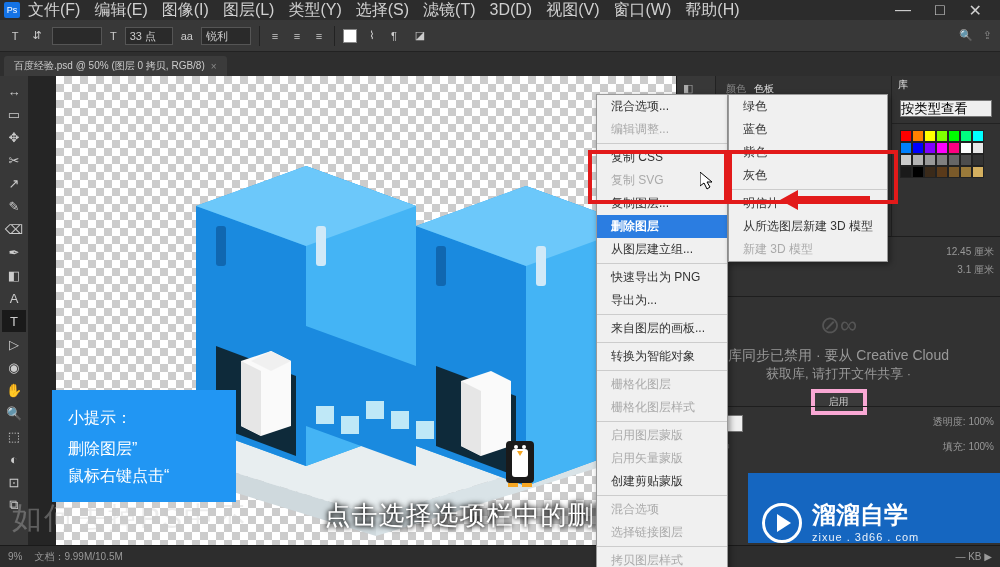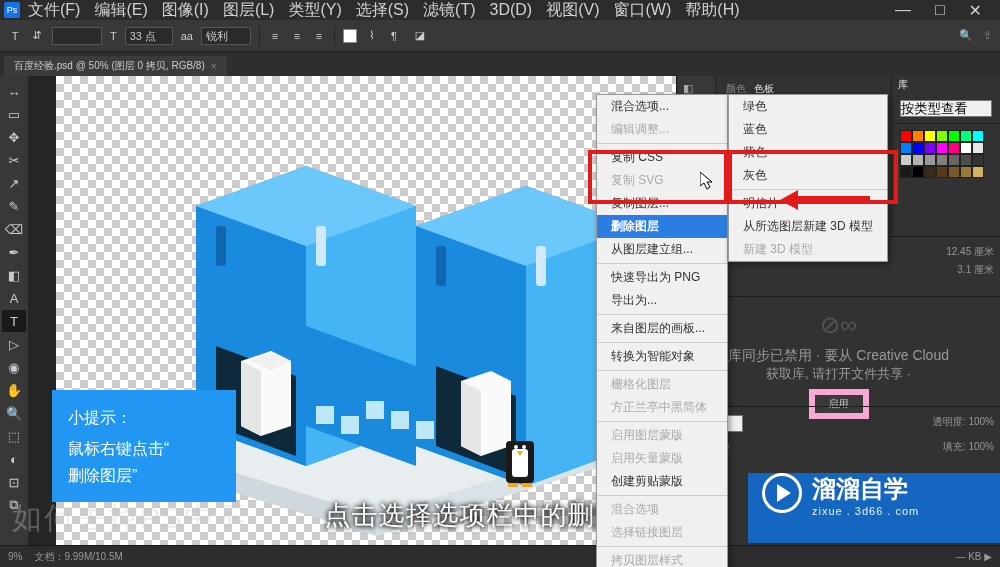--- a/index.html
+++ b/index.html
@@ -55,21 +55,21 @@
 
 .red-box { position: absolute; border: 4px solid #e21a1a; pointer-events: none; z-index: 60; }
 .red-arrow { position: absolute; z-index: 60; }
 
 .tip-box { position: absolute; left: 52px; top: 390px; width: 184px; height: 112px; background: #2196f3; color: #fff; padding: 14px 16px; font-size: 16px; line-height: 1.7; z-index: 40; }
 .tip-box .title { font-size: 16px; margin-bottom: 4px; }
 
 .subtitle { position: absolute; left: 0; right: 0; top: 498px; text-align: center; font-size: 26px; color: #fff; text-shadow: 0 0 4px #000,0 0 6px #000; z-index: 45; letter-spacing: 1px; }
 .ghost-text { position: absolute; left: 12px; top: 498px; font-size: 30px; color: rgba(200,200,200,.35); z-index: 44; letter-spacing: 2px; }
 
-.watermark { position: absolute; right: 0; bottom: 24px; width: 252px; height: 70px; background: #1566c0; display: flex; align-items: flex-start; gap: 10px; padding: 0 14px; z-index: 70; color: #fff; }
+.watermark { position: absolute; right: 0; bottom: 24px; width: 252px; height: 70px; background: #1566c0; display: flex; align-items: flex-end; gap: 10px; padding: 0 14px; z-index: 70; color: #fff; }
 .watermark .play { width: 40px; height: 40px; border: 3px solid #fff; border-radius: 50%; display: flex; align-items: center; justify-content: center; }
 .watermark .play::after { content: ""; border-left: 14px solid #fff; border-top: 9px solid transparent; border-bottom: 9px solid transparent; margin-left: 4px; }
 .watermark .txt .cn { font-size: 24px; font-weight: bold; }
 .watermark .txt .en { font-size: 11px; opacity: .9; letter-spacing: 1px; }
 select.flat { appearance: none; padding-right: 12px; }
 .ico-box { display:inline-flex; width:14px; height:14px; align-items:center; justify-content:center; }
 </style>
 </head>
 <body>
 
@@ -333,21 +333,21 @@
       <div class="row">
           <span>H:</span>
           <span>3.1 厘米</span>
         </div>
     </div>
 
     <div class="panel-section" style="height:110px;text-align:center">
       <div style="font-size:24px;color:#555;margin:8px 0">⊘∞</div>
       <div style="font-size:14px">库同步已禁用 · 要从 Creative Cloud</div>
       <div style="font-size:13px">获取库, 请打开文件共享 ·</div>
-      <button style="margin-top:6px;background:#3a3a3a;border:6px solid #f9a8d4;color:#ccc;padding:2px 14px;font-size:10px">启用</button>
+      <button style="margin-top:6px;background:#3a3a3a;border:4px solid #f9a8d4;color:#ccc;padding:2px 14px;font-size:10px">启用</button>
     </div>
 
     <div class="panel-section" style="flex:1">
       <div class="row">
         <select class="flat" style="width:60px"><option>正常</option></select>
         <span><span>透明度:</span> <span>100%</span></span>
       </div>
       <div class="row" style="margin-top:4px">
         <span style="color:#777">🔒 ✎ ⊕ ▭</span>
         <span><span>填充:</span> <span>100%</span></span>
@@ -368,21 +368,21 @@
     <div class="item">从图层建立组...</div>
     <div class="sep"></div>
     <div class="item">快速导出为 PNG</div>
     <div class="item">导出为...</div>
     <div class="sep"></div>
     <div class="item">来自图层的画板...</div>
     <div class="sep"></div>
     <div class="item">转换为智能对象</div>
     <div class="sep"></div>
     <div class="item dis">栅格化图层</div>
-    <div class="item dis">方正兰亭中黑简体</div>
+    <div class="item dis">栅格化图层样式</div>
     <div class="sep"></div>
     <div class="item dis">启用图层蒙版</div>
     <div class="item dis">启用矢量蒙版</div>
     <div class="item">创建剪贴蒙版</div>
     <div class="sep"></div>
     <div class="item dis">混合选项</div>
     <div class="item dis">选择链接图层</div>
     <div class="sep"></div>
     <div class="item dis">拷贝图层样式</div>
   </div>
@@ -402,22 +402,22 @@
 <svg class="red-arrow" style="left:780px;top:190px" width="90" height="20">
   <polygon points="0,10 18,0 18,6 90,6 90,14 18,14 18,20" fill="#e21a1a"></polygon>
 </svg>
 
 <svg style="position:absolute;left:700px;top:172px;z-index:65" width="14" height="18">
   <polygon points="0,0 0,14 4,11 7,17 10,15 7,10 12,10" fill="#fff" stroke="#000" stroke-width="1"></polygon>
 </svg>
 
 <div class="tip-box">
   <div class="title">小提示：</div>
+  <div>删除图层”</div>
   <div>鼠标右键点击“</div>
-  <div>删除图层”</div>
 </div>
 
 <div class="ghost-text">如何去掉PS中不</div>
 <div class="subtitle">点击选择选项栏中的删除图层</div>
 
 <div class="watermark">
   <div class="play"></div>
   <div class="txt">
     <div class="cn">溜溜自学</div>
     <div class="en">zixue . 3d66 . com</div>

